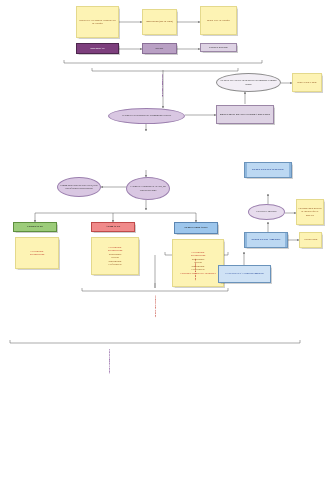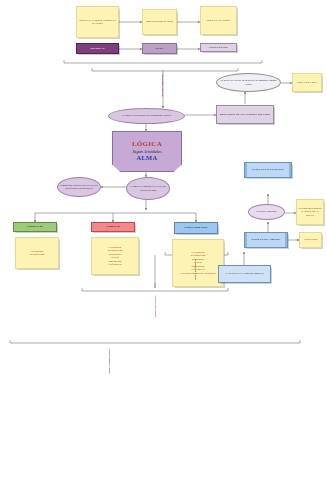--- a/index.html
+++ b/index.html
@@ -200,28 +200,20 @@
   <div class="node pbox" style="left:76px;top:43px;width:43px;height:11px;">PREMISAS</div>
 
   <div class="node pbox pbox-lite" style="left:142px;top:43px;width:35px;height:11px;">NEXO</div>
 
   <div class="node pbox pbox-pale" style="left:200px;top:43px;width:37px;height:9px;">CONCLUSIÓN</div>
 
   <div class="vlabel rot v-purple" style="left:143px;top:84px;width:40px;">RAZONAMIENTO</div>
 
   <div class="node cloud" style="left:108px;top:108px;width:77px;height:16px;">La lógica es la estructura del razonamiento correcto</div>
 
-  <div class="banner" style="left:112px;top:131px;width:68px;height:39px;
-              clip-path:polygon(0% 0%, 100% 0%, 100% 82%, 88% 100%, 12% 100%, 0% 82%);">
-    <div class="inner">
-      <div class="b1">LÓGICA</div>
-      <div class="b2">Según Aristóteles</div>
-      <div class="b3">ALMA</div>
-    </div>
-  </div>
 
   <div class="node pbox pbox-pale" style="left:216px;top:105px;width:58px;height:19px;font-size:2.7px;">PRINCIPIO DE NO CONTRADICCIÓN</div>
 
   <div class="node cloud cloud-grey" style="left:216px;top:73px;width:65px;height:19px;">No puede ser y no ser en un aspecto determinado al mismo tiempo</div>
 
   <div class="node note" style="left:292px;top:73px;width:30px;height:19px;">Juan es alto y bajo.</div>
 
   <div class="node cloud" style="left:57px;top:177px;width:44px;height:20px;">Común para todos los seres vivos, pero con diferentes características</div>
 
   <div class="node cloud" style="left:126px;top:177px;width:44px;height:23px;">El alma es el principio de la vida, sin vida no hay alma</div>

